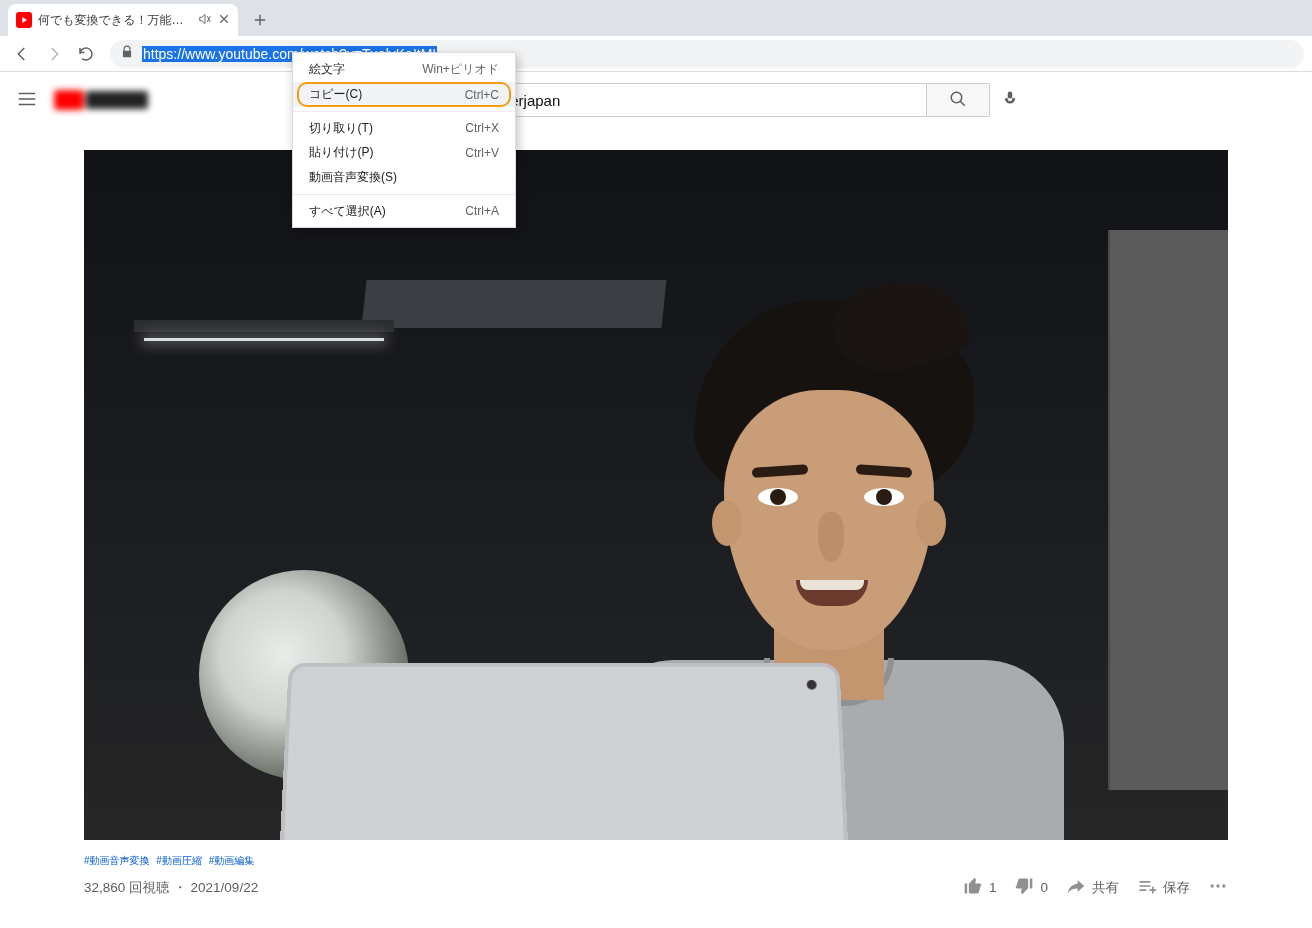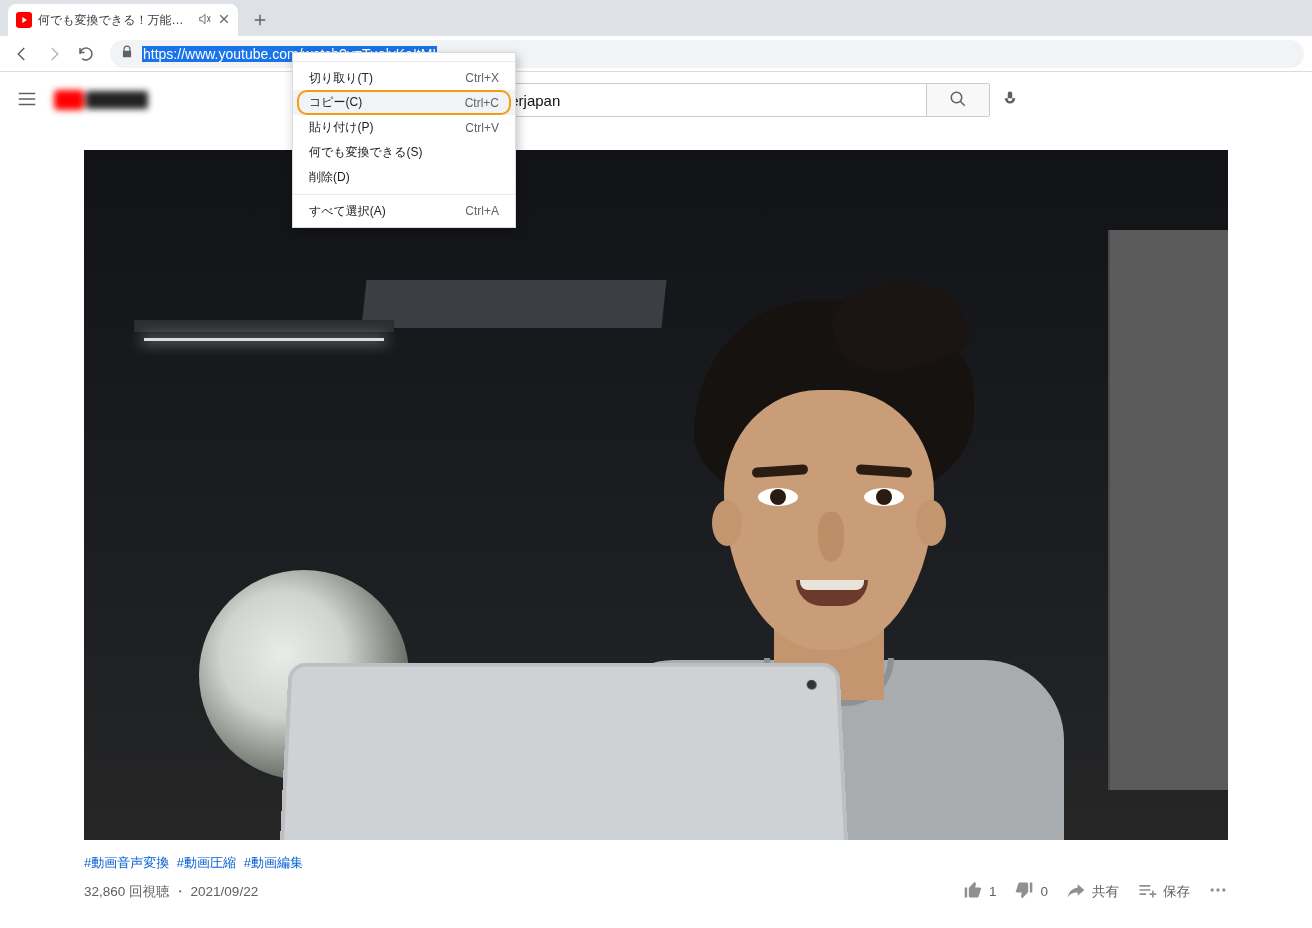--- a/index.html
+++ b/index.html
@@ -113,21 +113,21 @@
   .eye{position:absolute;width:40px;height:18px;background:#fff;border-radius:50%}
   .eye.l{left:194px;top:208px}.eye.r{left:300px;top:208px}
   .pupil{position:absolute;width:16px;height:16px;background:#2a1c13;border-radius:50%;left:12px;top:1px}
   .nose{position:absolute;left:254px;top:232px;width:26px;height:50px;background:#bd8f69;border-radius:40% 40% 50% 50%}
   .mouth{position:absolute;left:232px;top:300px;width:72px;height:26px;background:#6b3a2c;border-radius:0 0 40px 40px}
   .teeth{position:absolute;left:236px;top:300px;width:64px;height:10px;background:#e9e3da;border-radius:0 0 8px 8px}
   .neck{position:absolute;left:210px;top:340px;width:110px;height:80px;background:#c4966f}
   .shirt{position:absolute;left:30px;top:380px;width:470px;height:260px;background:#a9acae;border-radius:80px 80px 0 0}
   .collar{position:absolute;left:200px;top:378px;width:130px;height:48px;border:6px solid #8f9294;border-top:none;border-radius:0 0 70px 70px;background:transparent}
   
-  .tags{margin-top:14px;font-size:13px}
+  .tags{margin-top:14px;font-size:10px}
   .tags a{color:#065fd4;text-decoration:none;margin-right:4px}
   .vtitle{font-size:18px;font-weight:400;margin-top:4px;color:#0f0f0f}
   .metarow{display:flex;align-items:center;margin-top:8px;color:#606060;font-size:13.5px}
   .metarow .left{flex:1}
   .actions{display:flex;align-items:center;gap:18px;color:#606060;font-size:13.5px}
   .act{display:flex;align-items:center;gap:6px}
   .act svg{width:20px;height:20px;fill:#909090}
   .dots svg{width:20px;height:20px;fill:#909090}
 </style>
 </head>
@@ -181,38 +181,38 @@
           <path d="M6 10V7a6 6 0 0 1 12 0v3h1v11H5V10h1zm2 0h8V7a4 4 0 0 0-8 0v3z"></path>
         </svg>
     </span>
     <span class="urltext">
       <span class="sel">https://www.youtube.com/watch?v=TuolvKoItMI</span><span></span>
     </span>
   </div>
 </div>
 
 <div class="ctxmenu">
+  <div class="ctxitem">
+    <span>絵文字</span>
+    <span class="sc">Win+ピリオド</span>
+  </div>
+  <div class="ctxitem highlight ring">
+    <span>コピー(C)</span>
+    <span class="sc">Ctrl+C</span>
+  </div>
   <div class="ctxitem sep">
     <span>切り取り(T)</span>
     <span class="sc">Ctrl+X</span>
   </div>
-  <div class="ctxitem highlight ring">
-    <span>コピー(C)</span>
-    <span class="sc">Ctrl+C</span>
-  </div>
   <div class="ctxitem">
     <span>貼り付け(P)</span>
     <span class="sc">Ctrl+V</span>
   </div>
   <div class="ctxitem">
-    <span>何でも変換できる(S)</span>
-    <span class="sc"></span>
-  </div>
-  <div class="ctxitem">
-    <span>削除(D)</span>
+    <span>動画音声変換(S)</span>
     <span class="sc"></span>
   </div>
   <div class="ctxitem sep">
     <span>すべて選択(A)</span>
     <span class="sc">Ctrl+A</span>
   </div>
 </div>
 
 <div class="yt-header">
   <div class="hamburger">

